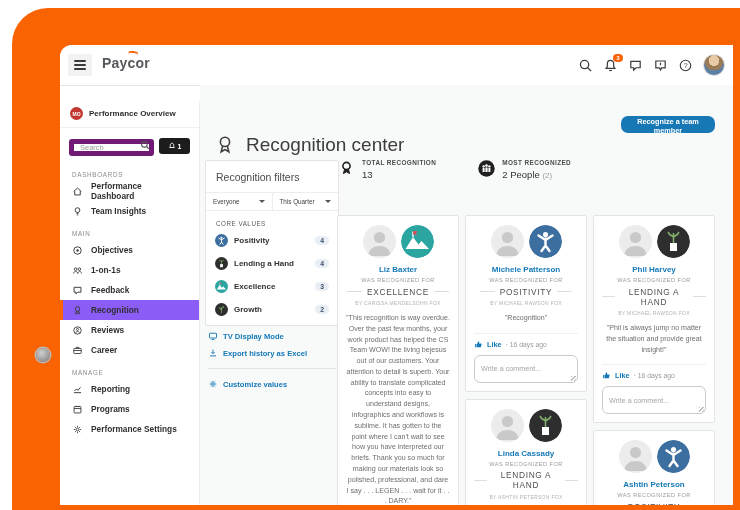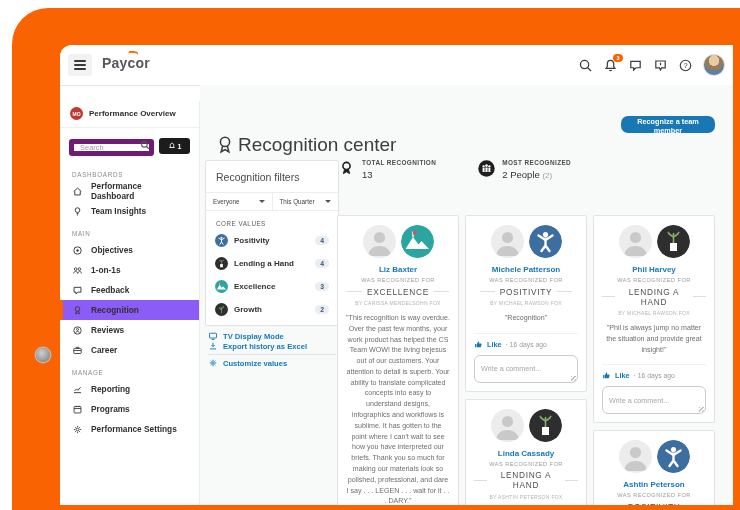--- a/index.html
+++ b/index.html
@@ -45,21 +45,21 @@
             align-items:center;justify-content:center;gap:2px;font-size:7px;font-weight:700;cursor:pointer;padding:0 3px;}
   .alert-pill svg{width:8px;height:8px;display:block;}
   .sec-label{padding:9px 12px 3px;font-size:6.3px;letter-spacing:.7px;color:#8b8b8b;font-weight:400;}
   .nav-item{display:flex;align-items:center;gap:8px;height:20px;padding:0 12px;font-size:8.3px;font-weight:700;
             color:#2f2f2f;cursor:pointer;box-sizing:border-box;}
   .nav-item .nico{width:11px;height:11px;color:#3a3a3a;flex:0 0 auto;}
   .nav-item .nico svg{width:11px;height:11px;display:block;}
   .nav-item.selected{background:#8b5cf6;border-left:3px solid #f96302;padding-left:9px;}
   
   .main{position:absolute;left:140px;top:40px;right:0;bottom:0;background:#f8f9f9;overflow:hidden;}
-  .page-head{position:absolute;left:14px;top:36px;display:flex;align-items:center;gap:2px;}
+  .page-head{position:absolute;left:14px;top:36px;display:flex;align-items:center;gap:10px;}
   .page-head .medal{width:22px;height:22px;color:#3d3d3d;}
   .page-head .medal svg{width:22px;height:22px;display:block;}
   .page-title{font-size:19px;color:#3d3d3d;font-weight:400;}
   .cta{position:absolute;left:421px;top:31px;width:94px;height:17px;background:#1778b5;color:#fff;border:none;
        border-radius:7px;font-size:7.3px;font-weight:700;cursor:pointer;font-family:"Liberation Sans",sans-serif;}
   .stats{position:absolute;left:138px;top:74px;display:flex;gap:42px;}
   .stat{display:flex;gap:7px;align-items:flex-start;}
   .stat-ico{width:17px;height:17px;color:#1f1f1f;margin-top:1px;}
   .stat-ico svg{width:17px;height:17px;display:block;}
   .stat-label{font-size:6.4px;letter-spacing:.4px;color:#4c4c4c;font-weight:700;}
@@ -73,21 +73,21 @@
          color:#3f3f3f;cursor:pointer;}
   .fdrop + .fdrop{border-left:1px solid #ededed;}
   .caret{width:0;height:0;border-left:3px solid transparent;border-right:3px solid transparent;border-top:3.5px solid #555;}
   .cv-label{padding:9px 10px 2px;font-size:6.3px;letter-spacing:.5px;color:#5c5c5c;}
   .cv-row{display:flex;align-items:center;gap:6px;padding:5px 9px;cursor:pointer;}
   .cv-ico{width:13px;height:13px;border-radius:50%;flex:0 0 auto;}
   .cv-ico svg{width:13px;height:13px;display:block;}
   .cv-name{flex:1;font-size:8px;font-weight:700;color:#333;}
   .cv-count{background:#e8eef4;border-radius:8px;padding:1px 5px;font-size:6.8px;color:#3c536b;font-weight:700;}
   .cv-last{padding-bottom:9px;}
-  .side-links{position:absolute;left:8px;top:246px;width:128px;display:flex;flex-direction:column;}
+  .side-links{position:absolute;left:8px;top:246px;width:128px;display:flex;flex-direction:column;gap:7px;}
   .slink{display:flex;align-items:center;gap:5px;color:#1579b8;font-size:7.6px;font-weight:700;cursor:pointer;}
   .slink .lico{width:10px;height:10px;color:#1579b8;}
   .slink .lico svg{width:10px;height:10px;display:block;}
   .sdivider{height:1px;background:#e4e4e4;margin:3px 0;}
   
   .col{position:absolute;top:130px;width:122px;display:flex;flex-direction:column;gap:7px;}
   .col1{left:137px;} .col2{left:265px;} .col3{left:393px;}
   .card{background:#fff;border:1px solid #e3e3e3;border-radius:2px;padding:9px 8px 8px;box-sizing:border-box;text-align:center;}
   .avatars{display:flex;justify-content:center;gap:5px;}
   .avatar-ph{width:33px;height:33px;border-radius:50%;overflow:hidden;background:#ececec;}

